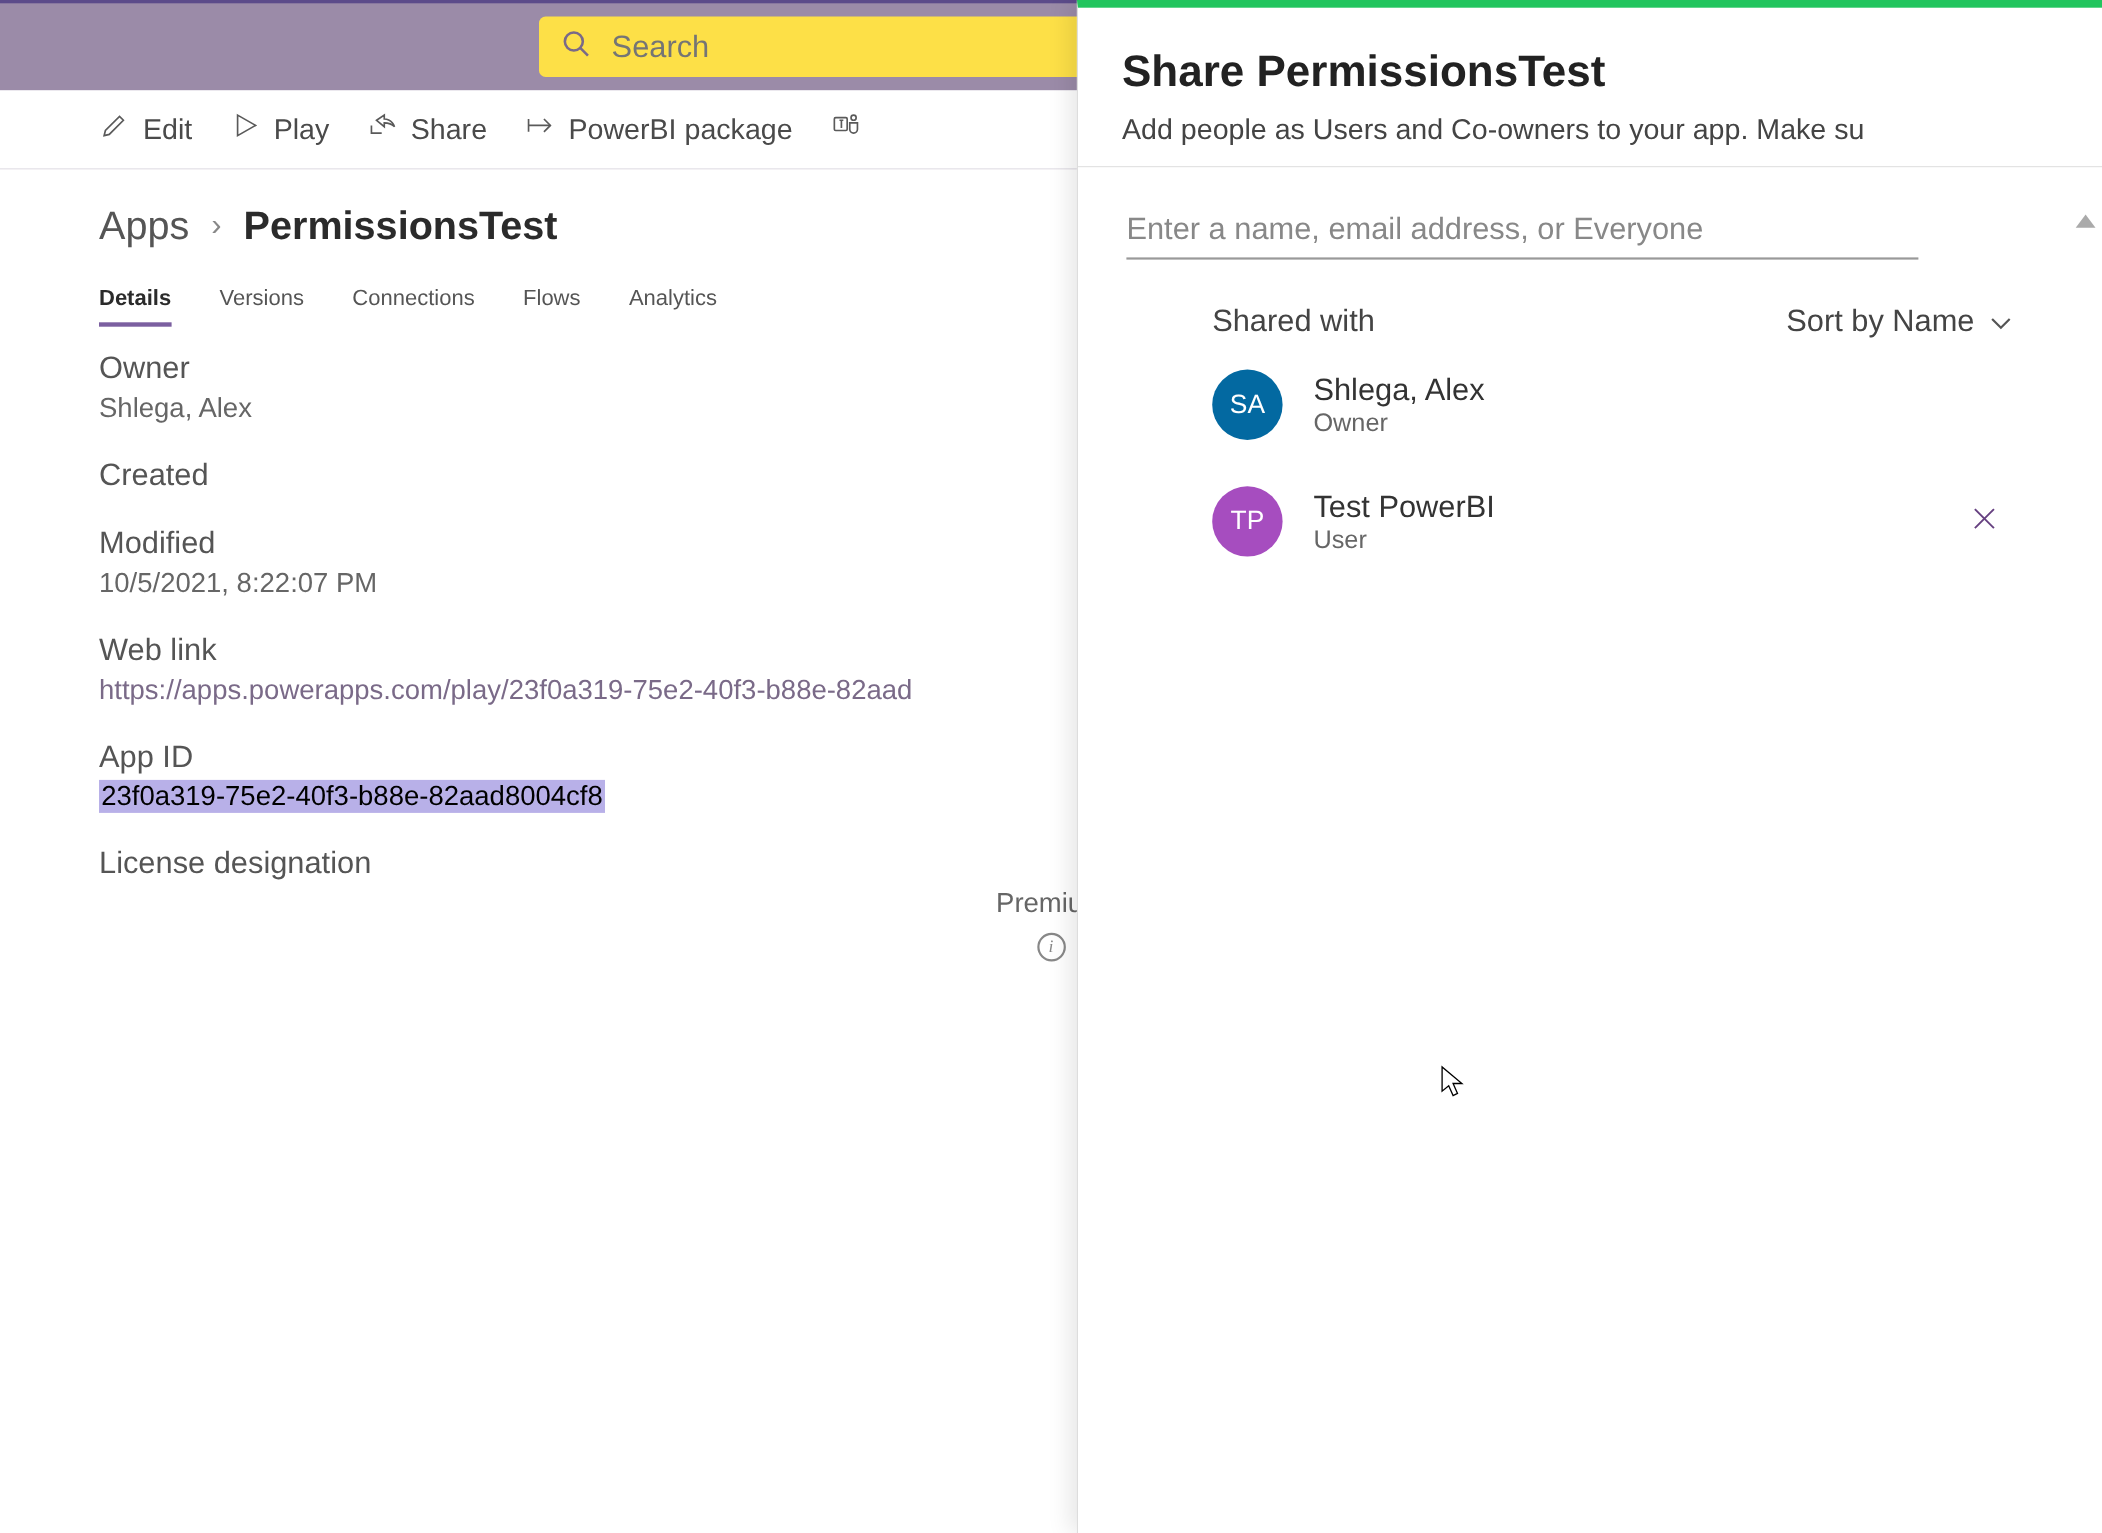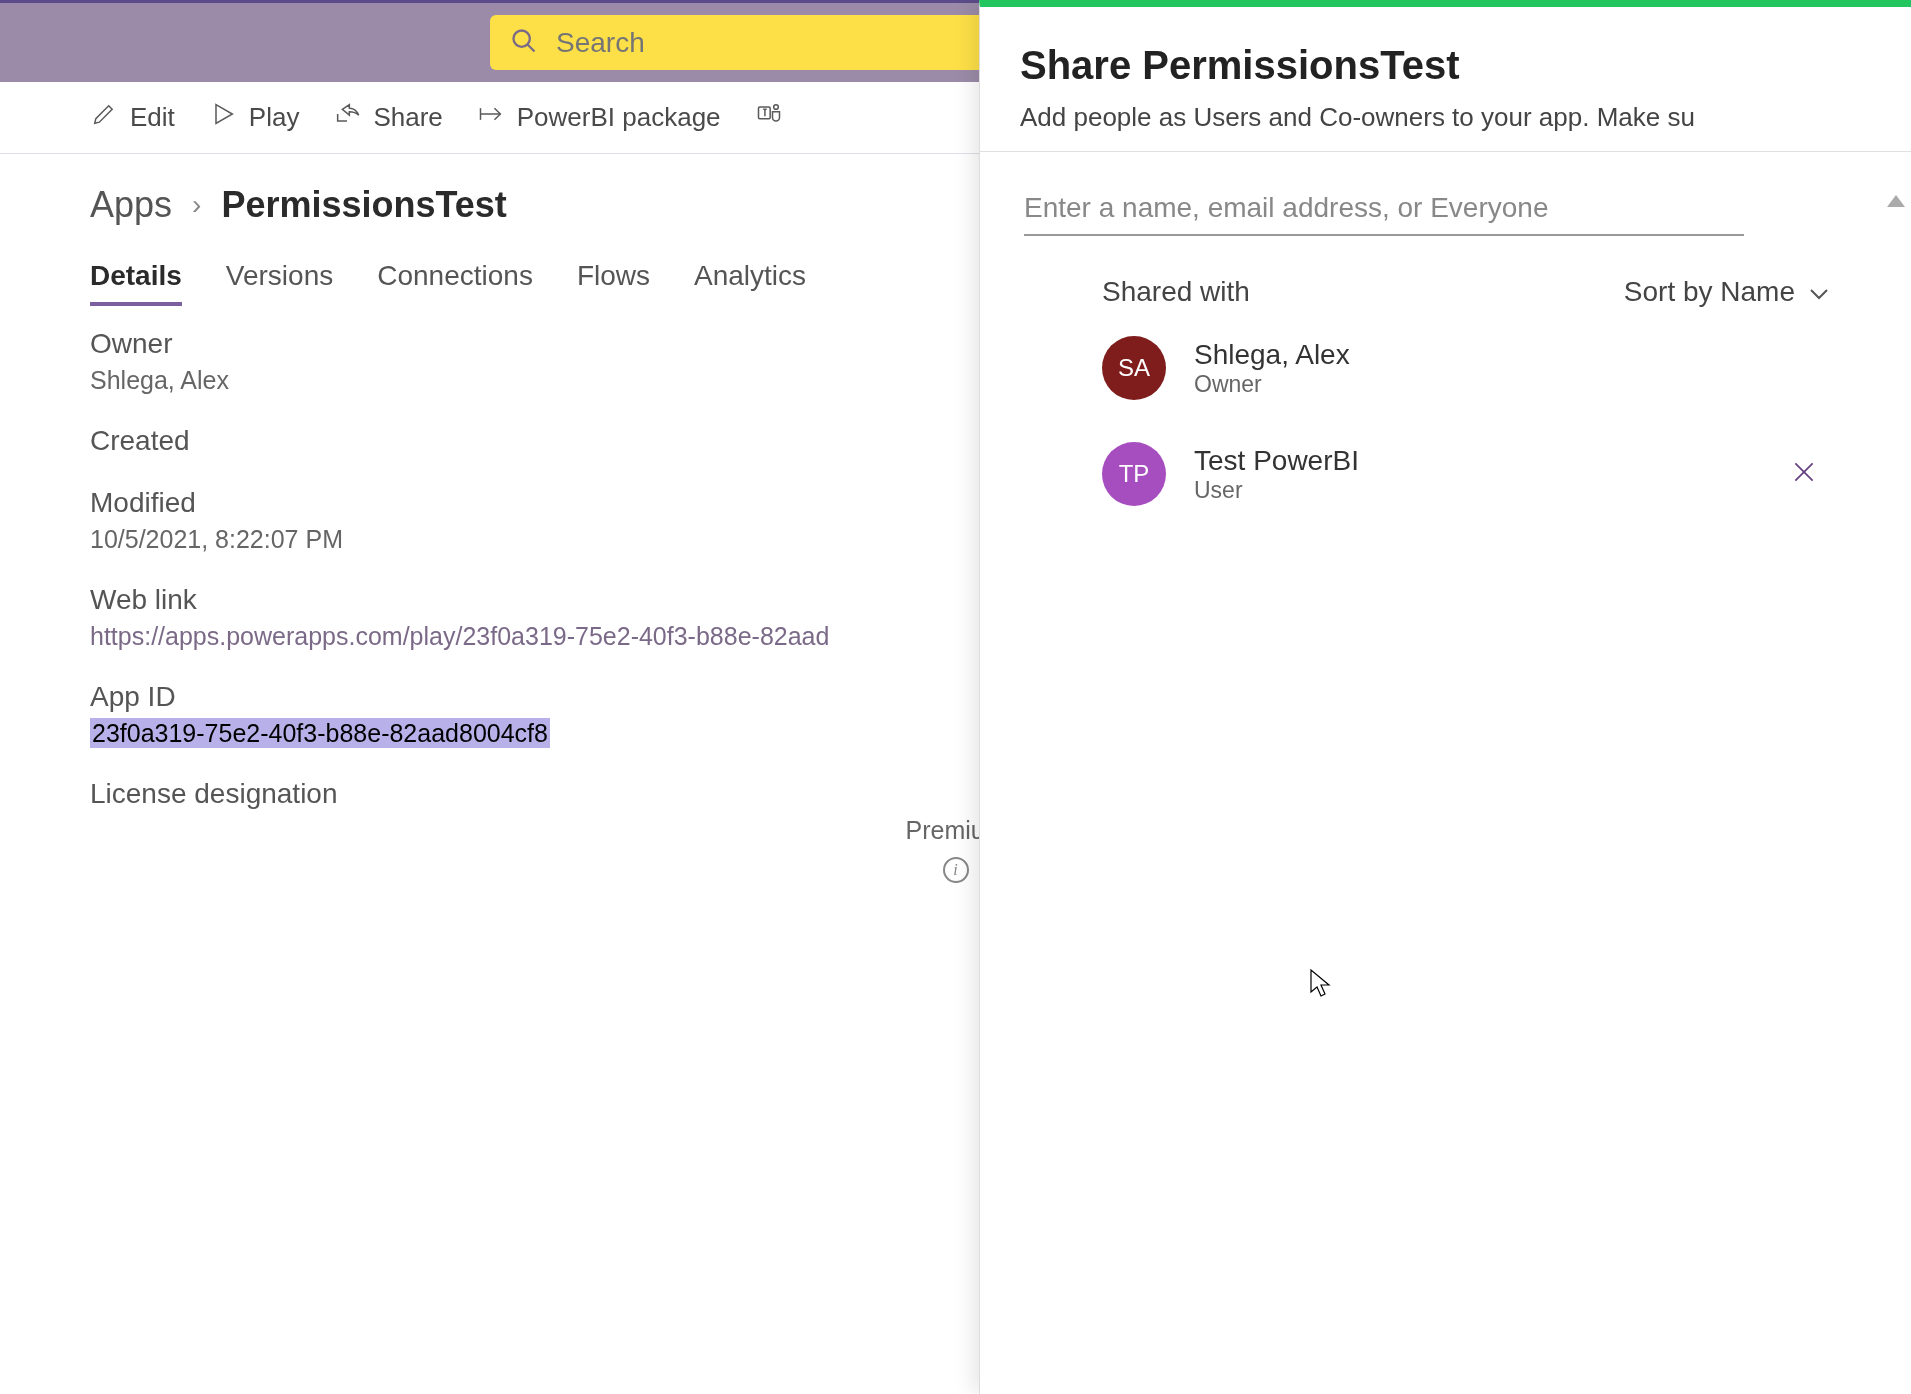--- a/index.html
+++ b/index.html
@@ -46,21 +46,21 @@
 
   .content {
     padding: 30px 90px;
     color: #3a3a3a;
   }
   .breadcrumb { display: flex; align-items: center; gap: 20px; font-size: 36px; margin-bottom: 34px; }
   .breadcrumb .sep { color: #888; font-size: 28px; }
   .breadcrumb .root { color: #555; }
   .breadcrumb .current { font-weight: 600; color: #2b2b2b; }
 
-  .tabs { display: flex; gap: 44px; font-size: 28px; color: #555; margin-bottom: 22px; }
+  .tabs { display: flex; gap: 44px; font-size: 20px; color: #555; margin-bottom: 22px; }
   .tab { padding-bottom: 10px; cursor: pointer; }
   .tab.active { color: #2b2b2b; font-weight: 600; border-bottom: 4px solid #7b5fa0; }
 
   .section { margin-bottom: 30px; }
   .sec-label { font-size: 28px; color: #555; margin-bottom: 6px; }
   .sec-value { font-size: 25px; color: #666; }
   .weblink { color: #7a6a88; }
   .appid-sel { background: #b8b0e8; color: #000; padding: 1px 2px; }
   .license-row { display: flex; align-items: center; gap: 12px; flex-direction: column; }
   .info-circ { width: 26px; height: 26px; border: 2px solid #888; border-radius: 50%; display: inline-flex; align-items: center; justify-content: center; font-size: 16px; color: #888; font-style: italic; font-family: serif; }
@@ -103,21 +103,21 @@
   .user-row {
     display: flex; align-items: center; gap: 28px;
     padding: 8px 0; margin-left: 78px; margin-right: 30px;
     position: relative;
   }
   .avatar {
     width: 64px; height: 64px; border-radius: 50%;
     display: flex; align-items: center; justify-content: center;
     color: #fff; font-size: 24px; font-weight: 400;
   }
-  .avatar.teal { background: #7f1d1d; }
+  .avatar.teal { background: #0369a1; }
   .avatar.purple { background: #a64dbf; }
   .user-info .uname { font-size: 28px; color: #333; }
   .user-info .urole { font-size: 23px; color: #666; }
   .remove-x {
     position: absolute; right: 20px; top: 50%; transform: translateY(-50%);
     cursor: pointer;
   }
   .remove-x svg { width: 26px; height: 26px; stroke: #664080; stroke-width: 1.6; }
 
   .scroll-arrow {

